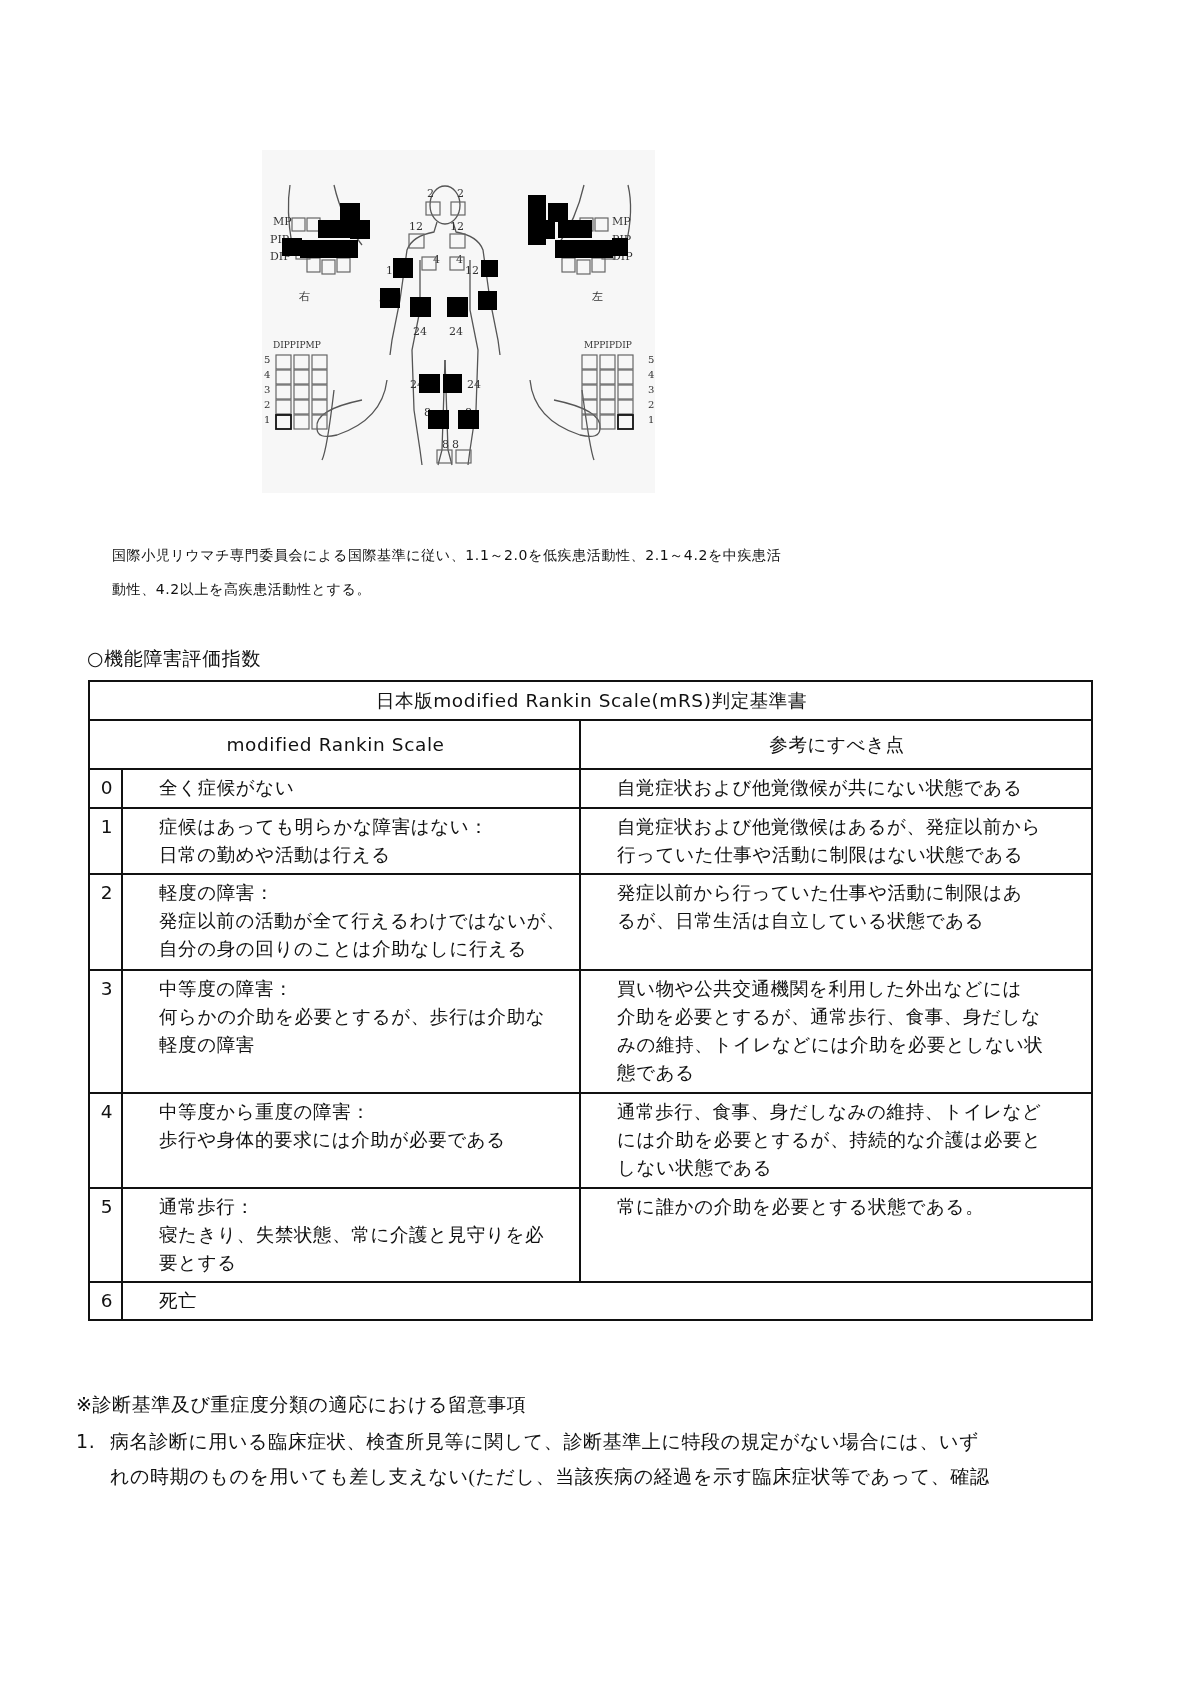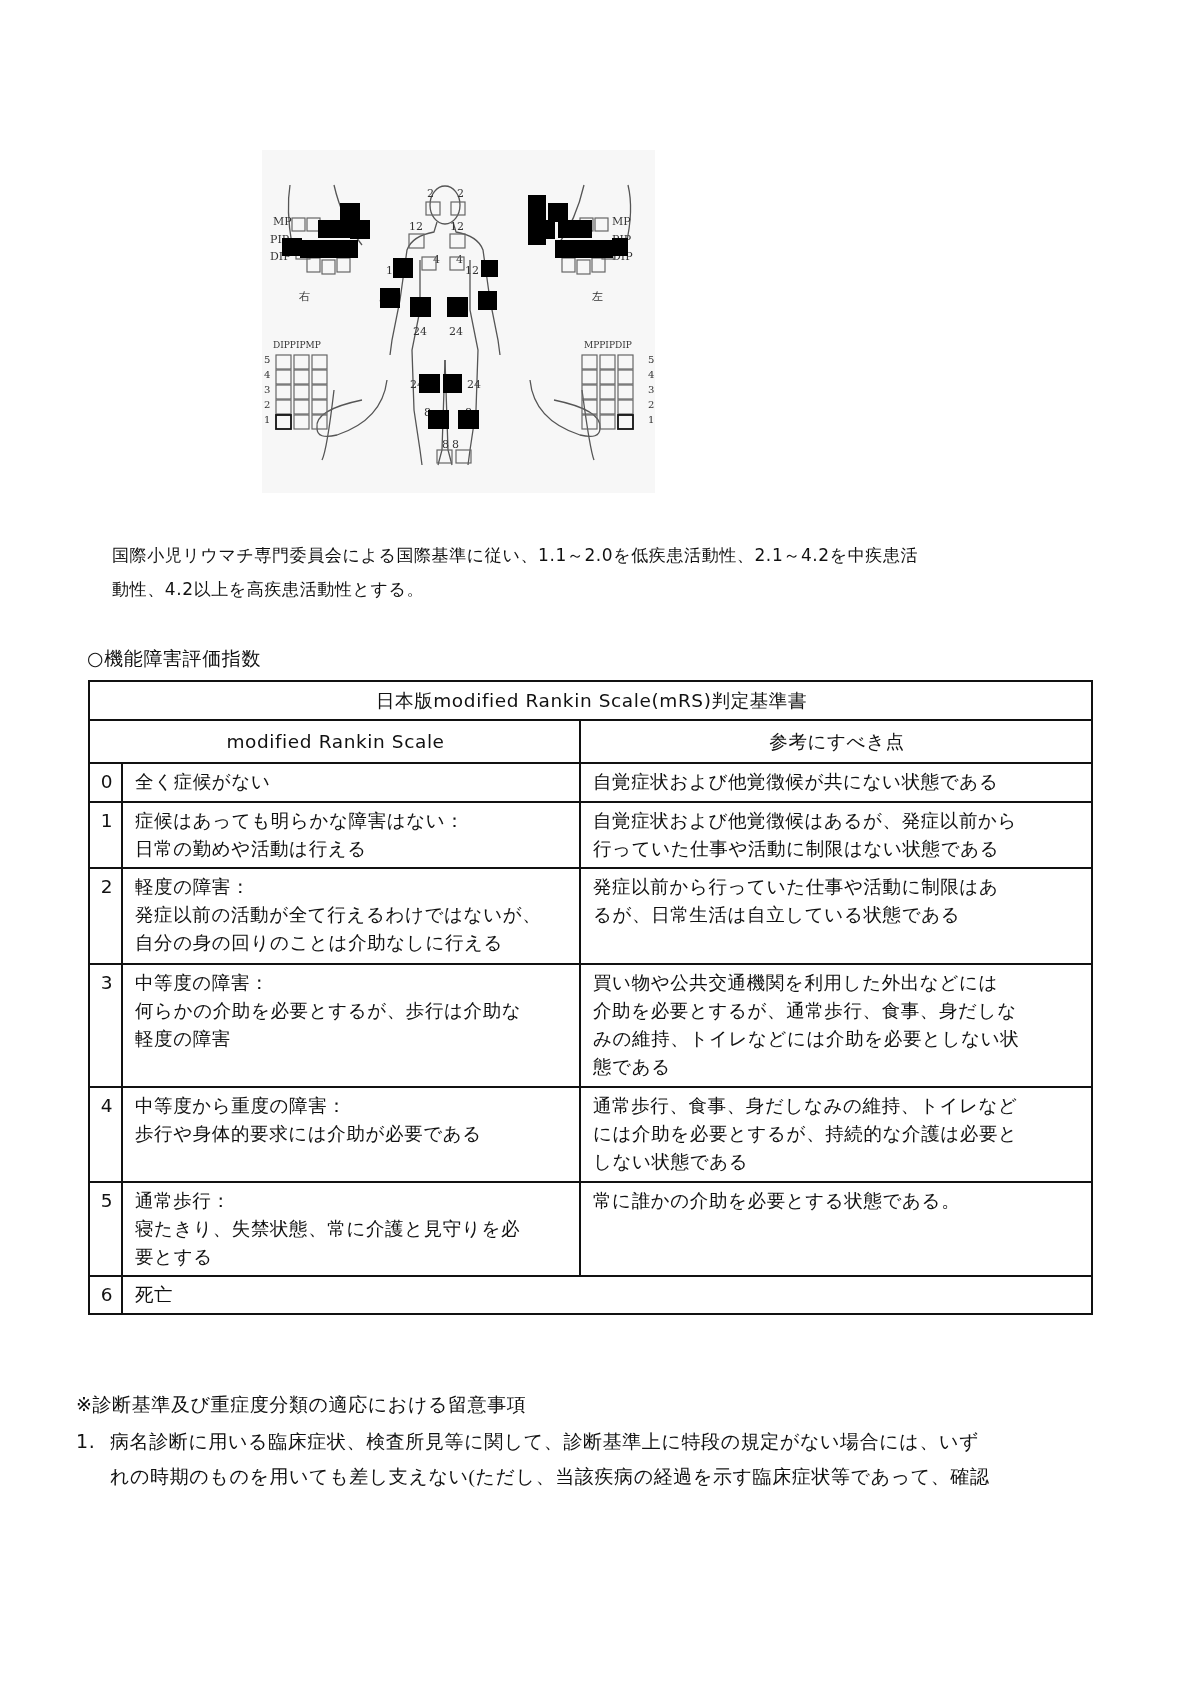--- a/index.html
+++ b/index.html
@@ -1,31 +1,31 @@
 <!DOCTYPE html>
 <html><head>
 <meta charset="utf-8">
 <style>
   html, body { margin: 0; padding: 0; background: #ffffff; }
   body { width: 1181px; height: 1695px; position: relative; overflow: hidden;
          font-family: "DejaVu Sans", "Liberation Sans", sans-serif; color: #111; }
   .abs { position: absolute; }
   .figure { left: 262px; top: 150px; width: 393px; height: 343px; background: #f7f7f7; }
   .figure svg { display: block; }
-  .para { left: 112px; width: 980px; font-size: 17px; line-height: 34px; letter-spacing: 0.6px; }
+  .para { left: 112px; width: 980px; font-size: 14px; line-height: 34px; letter-spacing: 0.6px; }
   .para .l2 { display: block; }
   .heading { font-size: 19px; letter-spacing: 0.6px; }
   table.mrs { position: absolute; left: 88px; top: 680px; width: 1005px;
               border-collapse: collapse; font-size: 18.5px; letter-spacing: 0.6px; }
   table.mrs td, table.mrs th { border: 2px solid #111; font-weight: normal; vertical-align: top;
               padding: 4px 10px 4px 12px; line-height: 28px; }
   table.mrs th { vertical-align: middle; }
   table.mrs td.num { width: 19px; text-align: right; padding: 4px 8px 4px 4px; }
   table.mrs td.desc { width: 434px; }
-  .cell-line { display: block; }
+  .cell-line { display: block; margin-left: 24px; }
   .notes { left: 76px; width: 1010px; font-size: 19px; letter-spacing: 0.6px; }
   .note-item { position: absolute; left: 0; font-size: 19px; line-height: 35px; letter-spacing: 0.6px; }
   .note-num { position: absolute; left: 0; top: 0; }
   .note-text { position: absolute; left: 34px; top: 0; width: 975px; font-family: Liberation Serif, serif; }
   .note-text span { display: block; }
 </style>
 </head>
 <body>
 
 <div class="abs figure">
@@ -183,21 +183,21 @@
   <span class="l2">動性、4.2以上を高疾患活動性とする。</span>
 </div>
 
 <div class="abs heading" style="left:87px; top:646px;">○機能障害評価指数</div>
 
 <table class="mrs">
   <tbody>
       <tr style="height:39px;">
     <th colspan="3">日本版modified Rankin Scale(mRS)判定基準書</th>
   </tr>
-  <tr style="height:43px;margin-left:32px;">
+  <tr style="height:49px;margin-left:32px;">
     <th colspan="2">modified Rankin Scale</th>
     <th>参考にすべき点</th>
   </tr>
   <tr style="height:39px;">
     <td class="num">0</td>
     <td class="desc">
       <span class="cell-line">全く症候がない</span>
     </td>
     <td>
       <span class="cell-line">自覚症状および他覚徴候が共にない状態である</span>

